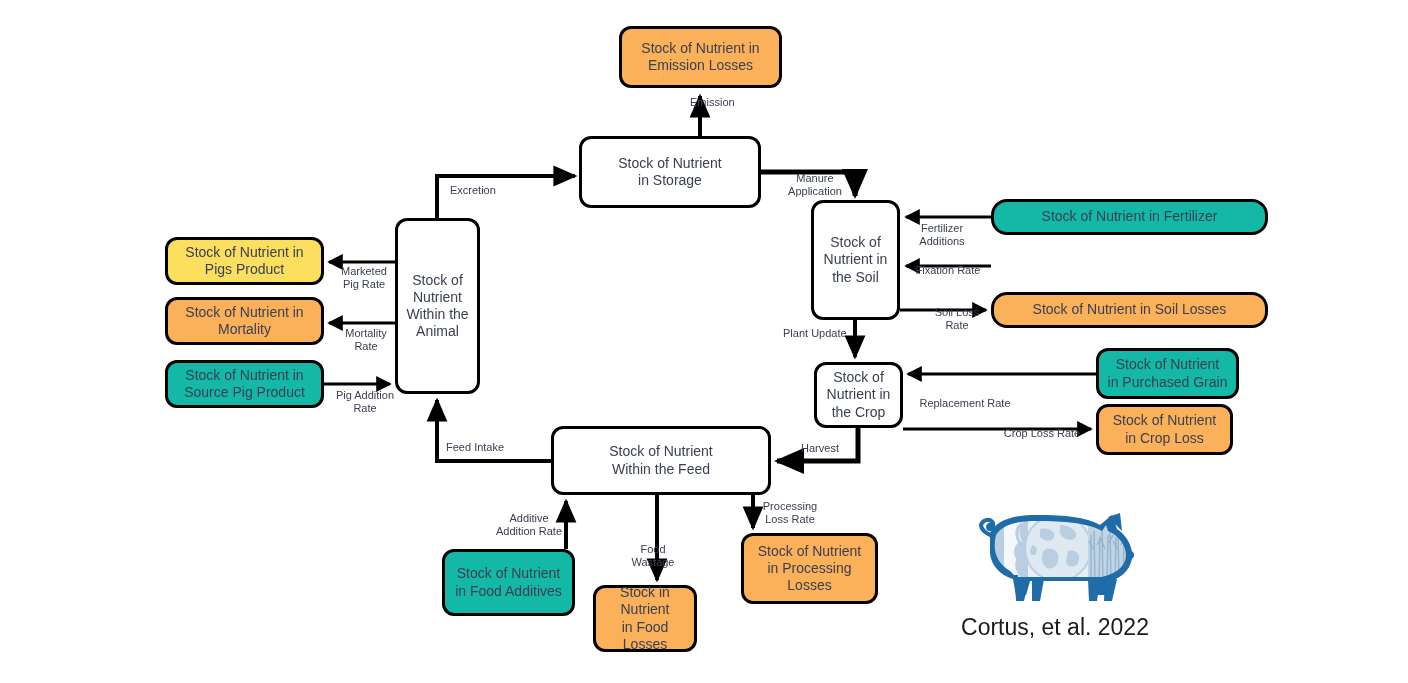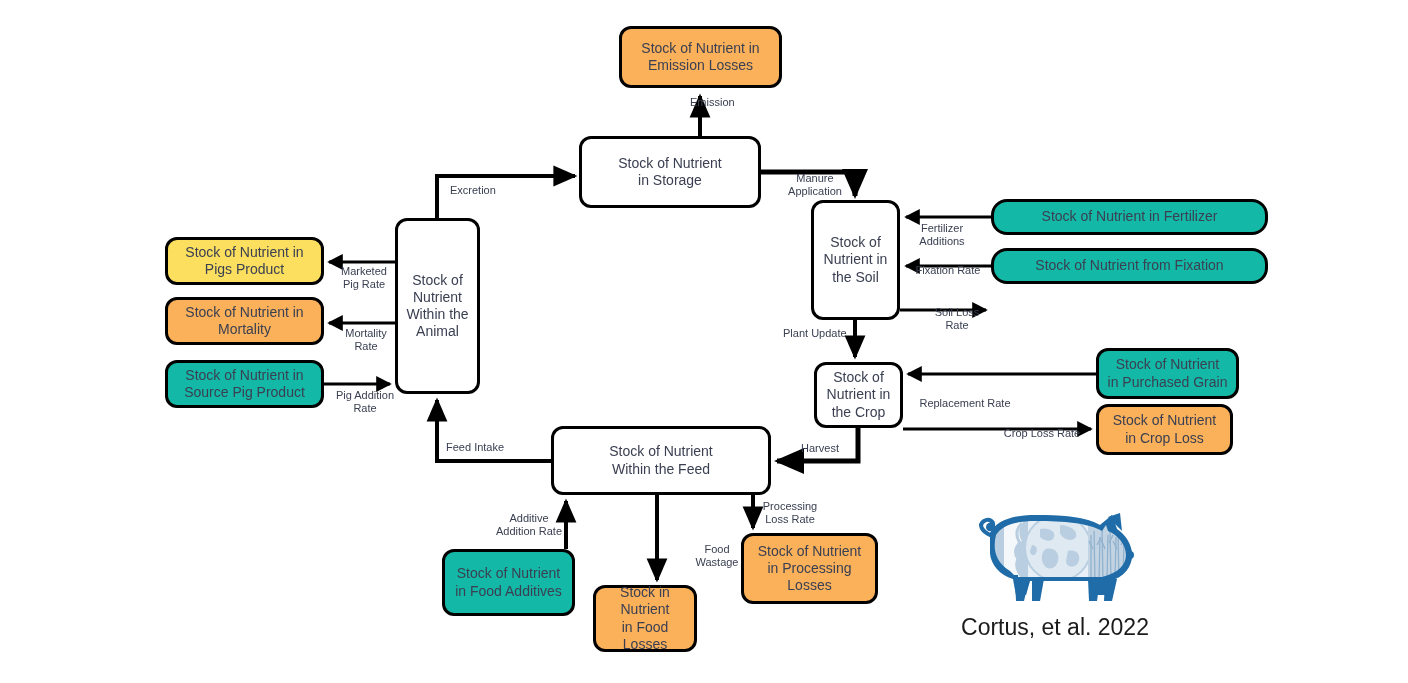--- a/index.html
+++ b/index.html
@@ -140,23 +140,23 @@
         <span>Stock of</span>
         <span>Nutrient in</span>
         <span>the Soil</span>
       </div>
     </div>
   <div class="node blue wide" style="left: 991px; top: 199px; width: 277px; height: 36px;">
       <div>
         <span>Stock of Nutrient in Fertilizer</span>
       </div>
     </div>
-  <div class="node blue wide" style="left: 991px; top: 248px; width: 277px; height: 36px;">
-      <div>
-        <span>Stock of Nutrient from Fixation</span>
+  <div class="node orange wide" style="left: 991px; top: 292px; width: 277px; height: 36px;">
+      <div>
+        <span>Stock of Nutrient in Soil Losses</span>
       </div>
     </div>
   <div class="node white" style="left: 814px; top: 362px; width: 89px; height: 66px;">
       <div>
         <span>Stock of</span>
         <span>Nutrient in</span>
         <span>the Crop</span>
       </div>
     </div>
   <div class="node blue" style="left: 1096px; top: 348px; width: 143px; height: 51px;">
@@ -238,21 +238,21 @@
   <div class="edge-label" style="left: 332px; top: 265px; width: 64px; text-align: center;">Marketed
 Pig Rate</div>
   <div class="edge-label" style="left: 338px; top: 327px; width: 56px; text-align: center;">Mortality
 Rate</div>
   <div class="edge-label" style="left: 327px; top: 389px; width: 76px; text-align: center;">Pig Addition
 Rate</div>
   <div class="edge-label" style="left: 440px; top: 441px; width: 76px; text-align: left; padding-left: 6px;">Feed Intake</div>
   <div class="edge-label" style="left: 793px; top: 442px; width: 54px; text-align: center;">Harvest</div>
   <div class="edge-label" style="left: 484px; top: 512px; width: 90px; text-align: center;">Additive
 Addition Rate</div>
-  <div class="edge-label" style="left: 684px; top: 543px; width: 66px; text-align: center;">Food
+  <div class="edge-label" style="left: 620px; top: 543px; width: 66px; text-align: center;">Food
 Wastage</div>
   <div class="edge-label" style="left: 755px; top: 500px; width: 70px; text-align: center;">Processing
 Loss Rate</div>
 
   <svg id="pig-logo" viewBox="0 0 190 100">
     <defs>
       <clipPath id="bodyClip">
         <path d="M30,28 C36,16 52,10 76,10 C104,10 126,12 140,20
                  L152,10 L157,24 C166,30 172,40 172,50
                  C172,62 164,72 150,76 L146,90 L136,90 L133,76

